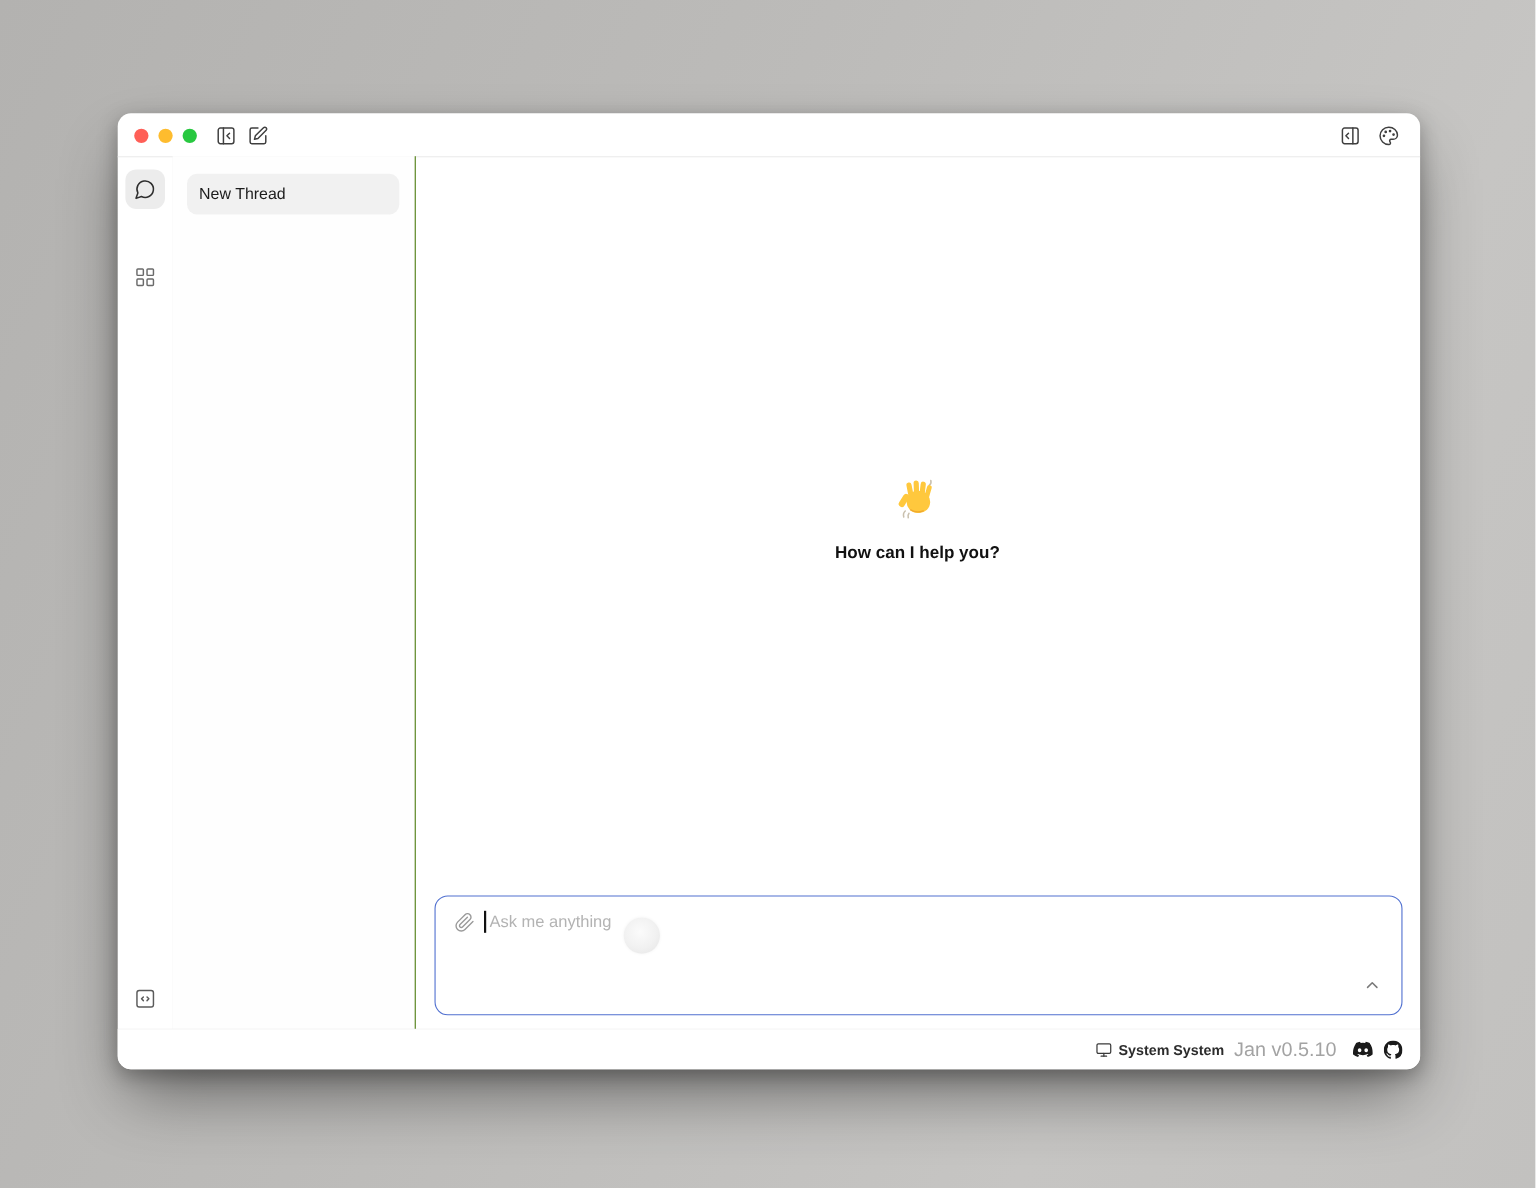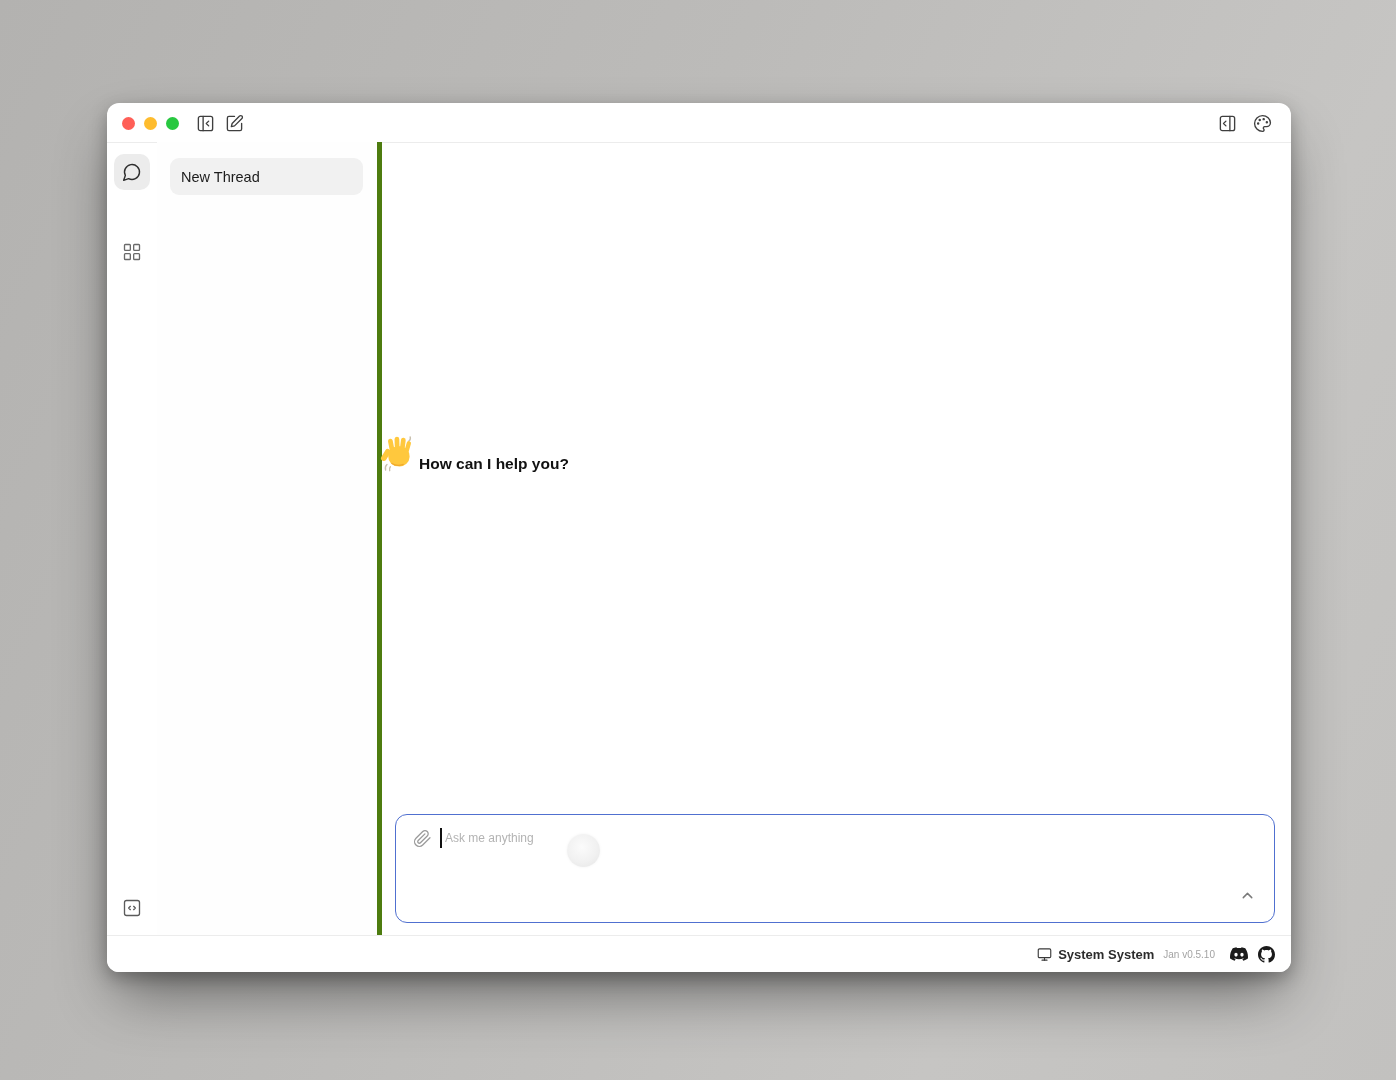--- a/index.html
+++ b/index.html
@@ -19,56 +19,56 @@
   .tb-icon svg{width:19px;height:19px;}
   
   .body-area{position:absolute;left:0;top:39px;right:0;bottom:36px;}
   .rail{position:absolute;left:0;top:0;width:50px;bottom:0;border-right:1px solid #ececec;}
   .rail-btn{position:absolute;left:7px;width:36px;height:36px;border-radius:10px;
     display:flex;align-items:center;justify-content:center;color:#2e2e2e;}
   .rail-btn.active{background:#ececec;}
   .rail-btn svg{width:20px;height:20px;}
   .rail-ic{position:absolute;left:12px;width:26px;height:26px;display:flex;align-items:center;justify-content:center;color:#5b5b5b;}
   .rail-ic svg{width:20px;height:20px;}
-  .threads{position:absolute;left:50px;top:0;width:220px;bottom:0;border-right:5px solid #4d7c0f;background:#fefefe;}
+  .threads{position:absolute;left:50px;top:0;width:220px;bottom:0;border-right:1px solid #4d7c0f;background:#fefefe;}
   .thread-item{position:absolute;left:13px;right:14px;top:16px;height:37px;background:#f1f1f1;
     border-radius:9px;display:flex;align-items:center;padding:0 11px;box-sizing:border-box;
     font-size:14.5px;color:#1c1c1c;font-weight:400;}
   .main{position:absolute;left:270px;top:0;right:0;bottom:0;}
   
-  .greeting{position:absolute;left:0;right:0;top:292px;display:flex;align-items:center;}
+  .greeting{position:absolute;left:0;right:0;top:292px;display:flex;flex-direction:column;align-items:center;}
   .hand{width:42px;height:42px;}
   .greet-text{margin-top:18px;font-size:15.5px;font-weight:600;color:#111111;}
   
   .composer{position:absolute;left:18px;right:16px;bottom:13px;height:109px;box-sizing:border-box;
     background:#ffffff;border:1.5px solid #5070d0;border-radius:12px;}
   .composer .clip{position:absolute;left:16px;top:13px;width:20px;height:20px;color:#9a9a9a;display:flex;align-items:center;justify-content:center;}
   .composer .clip svg{width:19px;height:19px;}
   .caret{position:absolute;left:44px;top:13px;width:1.5px;height:20px;background:#111;}
   .ask-input{position:absolute;left:49px;top:10px;width:420px;height:26px;border:none;outline:none;
-    font-family:inherit;font-size:12px;color:#222;background:transparent;padding:0;}
+    font-family:inherit;font-size:15px;color:#222;background:transparent;padding:0;}
   .ask-input::placeholder{color:#b3b3b3;}
   .ghost-circle{position:absolute;left:171px;top:19px;width:33px;height:33px;border-radius:50%;
     background:radial-gradient(circle at 45% 40%,#fbfbfb 0%,#f1f1f1 55%,#e4e4e4 100%);
     box-shadow:0 0 3px rgba(0,0,0,.05);pointer-events:none;}
   .pill-row{position:absolute;left:15px;bottom:14px;display:flex;align-items:center;gap:10px;}
   .model-pill{height:28px;border:1px solid #e2e2e2;border-radius:8px;background:#fff;
     display:flex;align-items:center;padding:0 11px;font-size:13.5px;font-weight:600;color:#1b1b1b;}
   .gear2-btn{width:37px;height:28px;border:1px solid #e8e8e8;border-radius:8px;background:#fff;
     display:flex;align-items:center;justify-content:center;color:#5e5e5e;}
   .gear2-btn svg{width:16px;height:16px;}
   .chev-up{position:absolute;right:18px;bottom:18px;width:18px;height:18px;color:#7a7a7a;display:flex;align-items:center;justify-content:center;}
   .chev-up svg{width:17px;height:17px;}
   
   .statusbar{position:absolute;left:0;right:0;bottom:0;height:36px;border-top:1px solid #ececec;
     border-radius:0 0 12px 12px;background:#fff;}
   .status-right{position:absolute;right:16px;top:0;height:36px;display:flex;align-items:center;gap:9px;}
   .sys-mon{display:flex;align-items:center;gap:6px;color:#2c2c2c;font-size:13px;font-weight:600;}
   .sys-mon svg{width:15px;height:15px;color:#3a3a3a;}
-  .version{font-size:10px;color:#a3a3a3;font-weight:400;margin-right:6px;}
+  .version{font-size:18px;color:#a3a3a3;font-weight:400;margin-right:6px;}
   .soc{width:18px;height:18px;display:flex;align-items:center;justify-content:center;color:#1b1b1b;}
   .icon-stroke{fill:none;stroke:currentColor;stroke-width:1.7;stroke-linecap:round;stroke-linejoin:round;}
 </style>
 </head>
 <body>
 
 <div class="canvas">
   <div class="window">
 
     <div class="titlebar">

